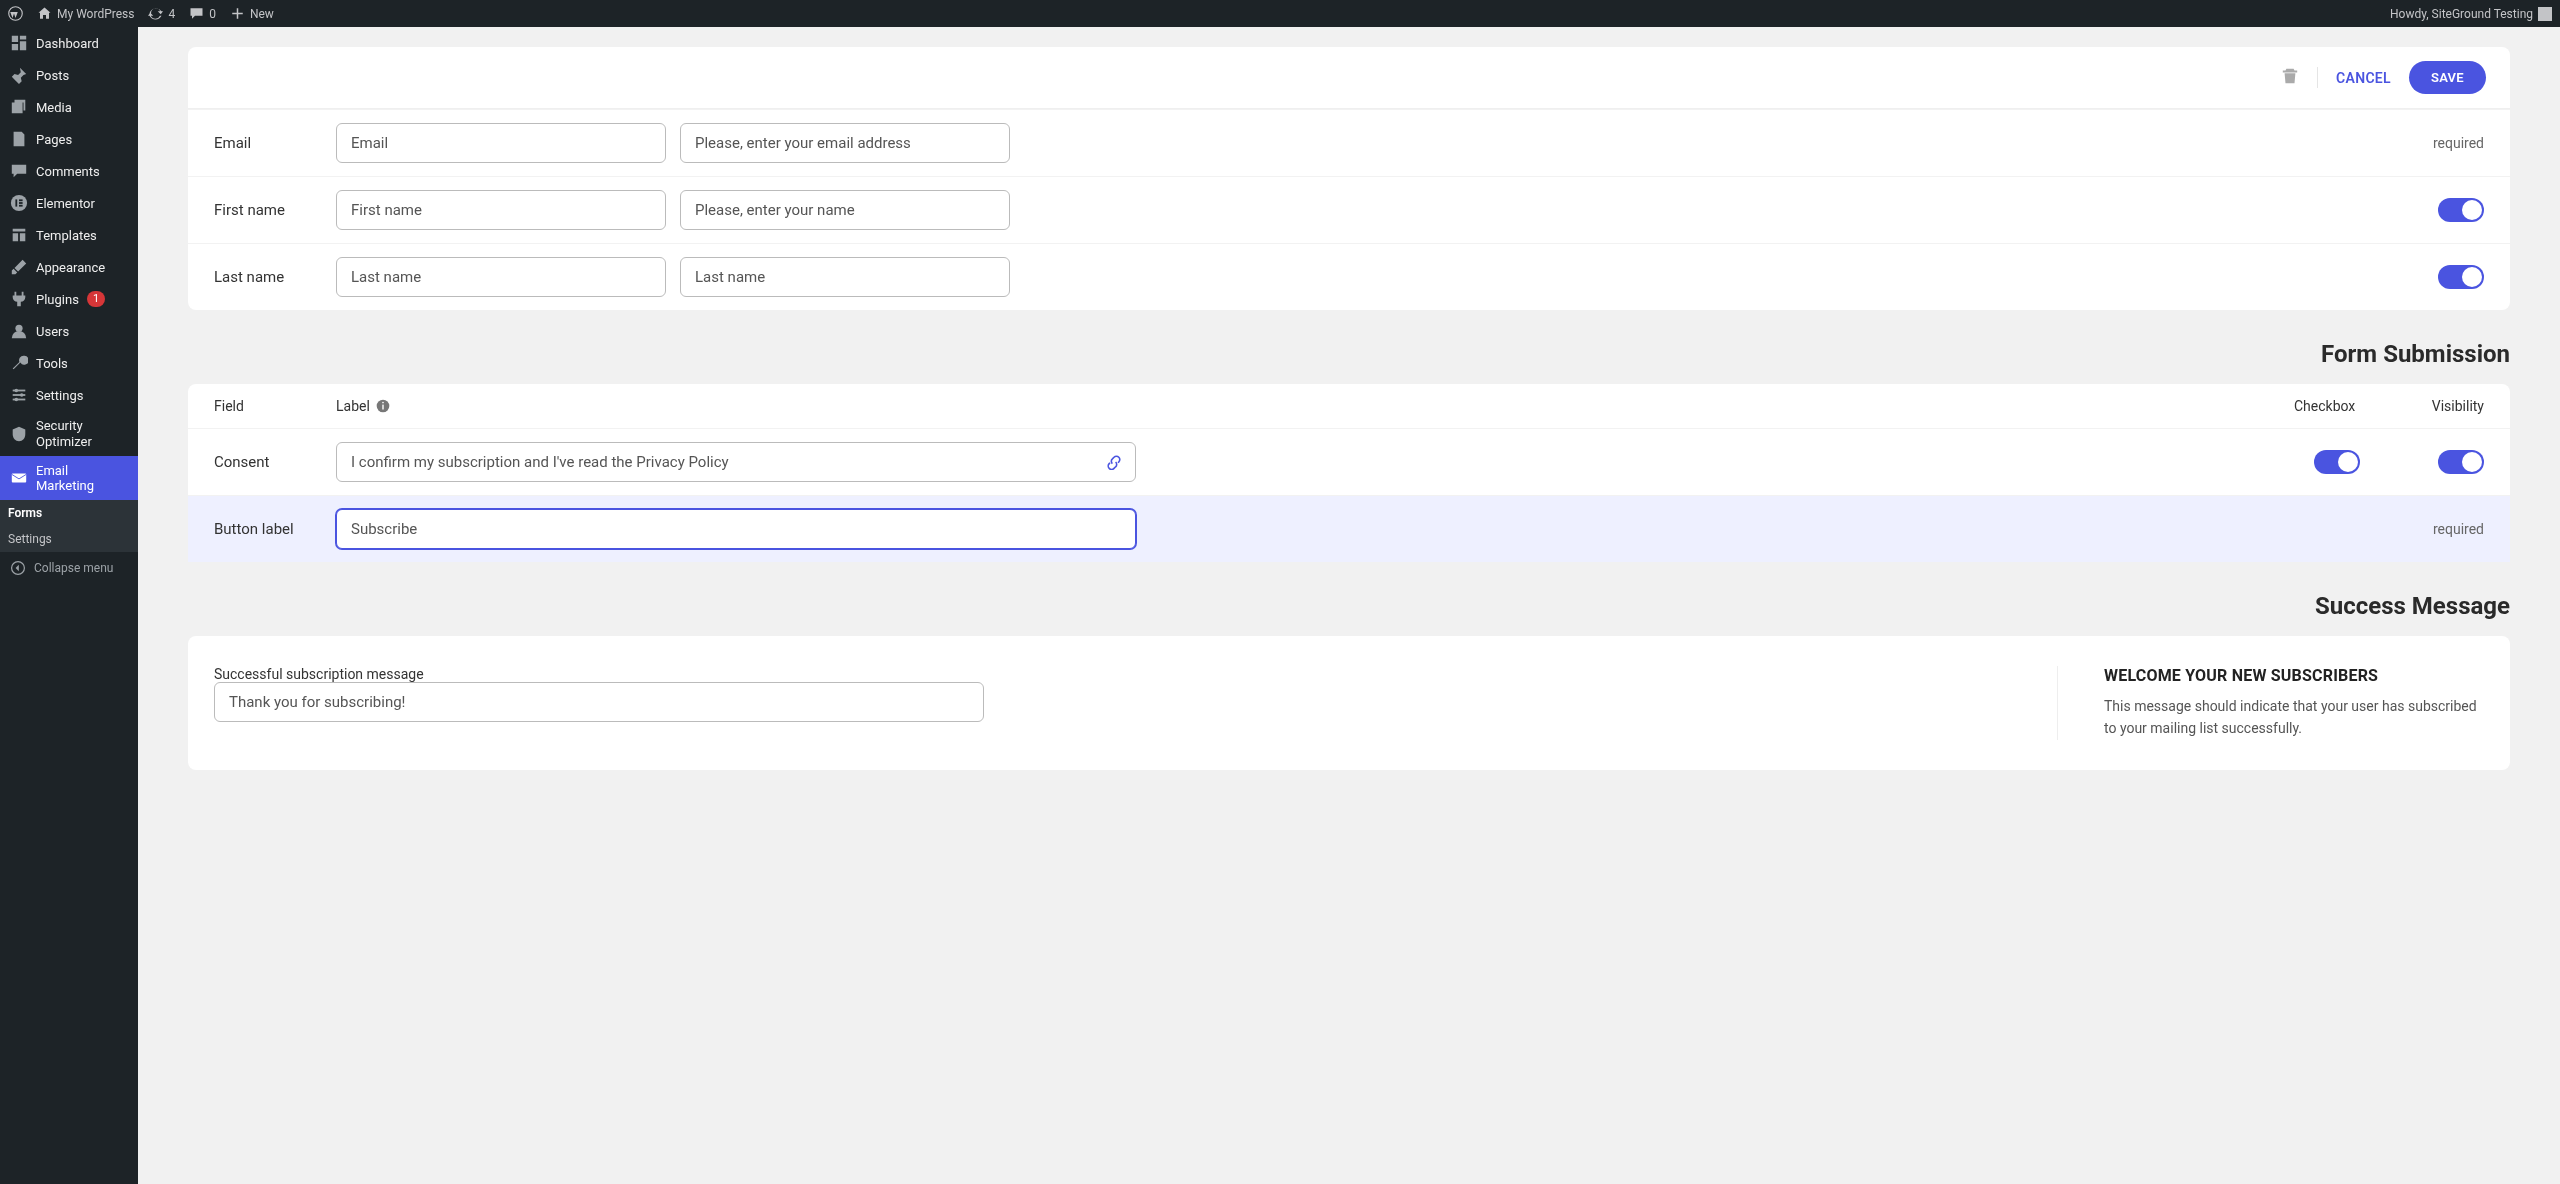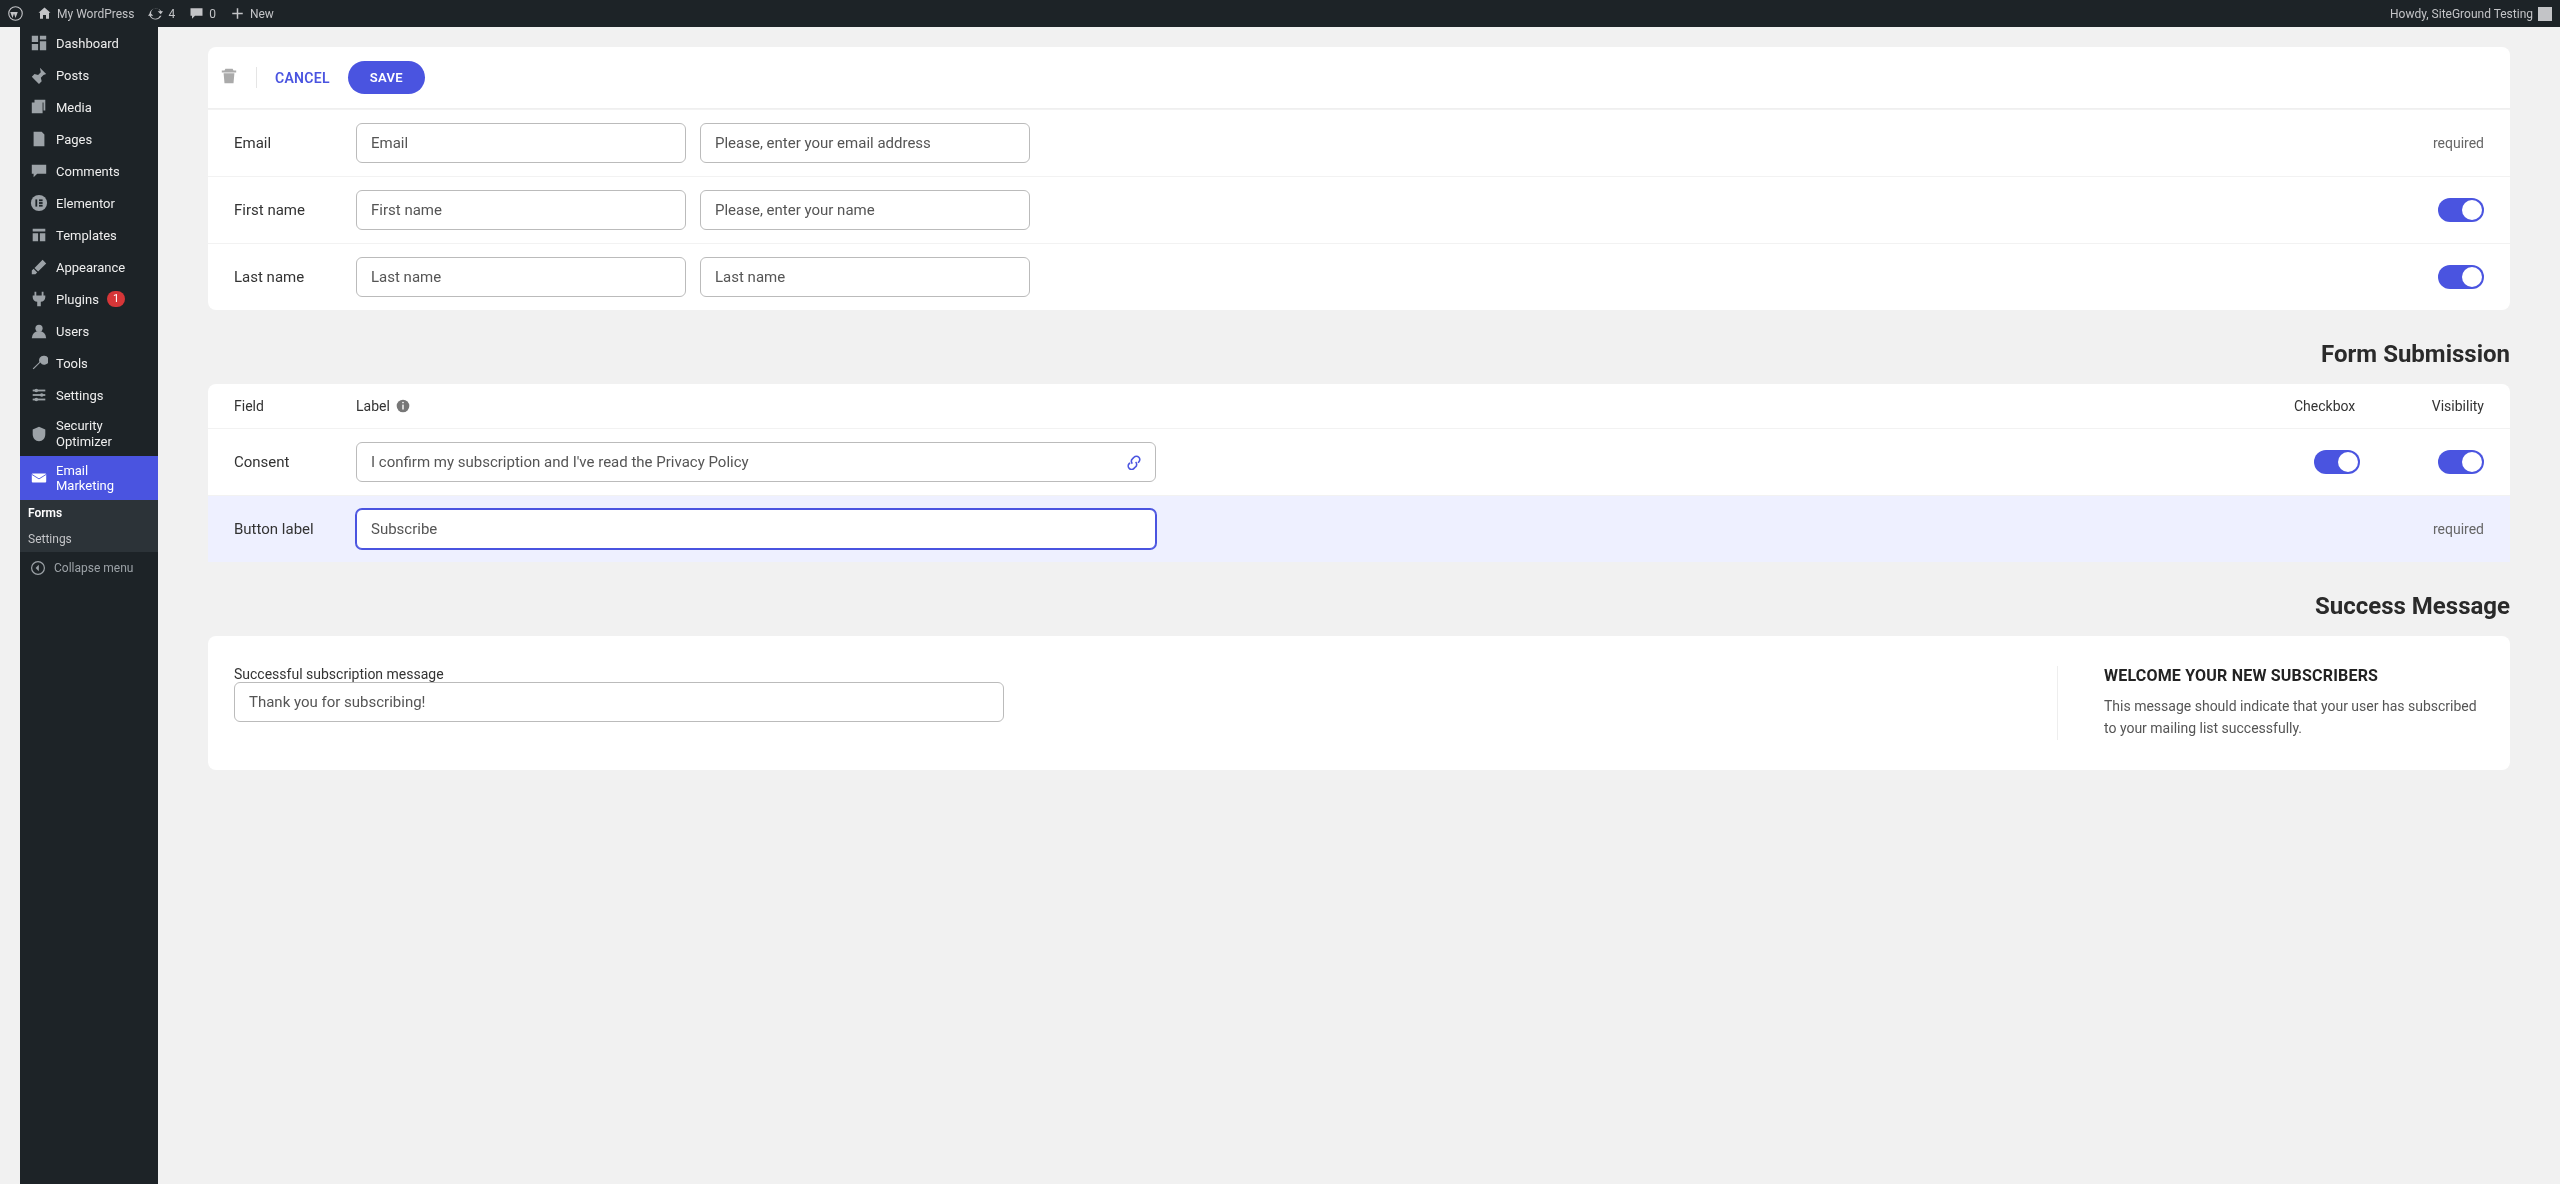--- a/index.html
+++ b/index.html
@@ -7,38 +7,38 @@
 
 
 .adminbar { background: #1d2327; color: #c3c4c7; height: 27px; display: flex; align-items: center; padding: 0 8px; font-size: 12px; justify-content: space-between; }
 .adminbar-left, .adminbar-right { display: flex; align-items: center; gap: 14px; }
 .adminbar-item { display: flex; align-items: center; gap: 5px; cursor: pointer; color: #c3c4c7; }
 .adminbar svg { width: 15px; height: 15px; fill: #c3c4c7; }
 .avatar-square { width: 14px; height: 14px; background: #c3c4c7; }
 
 
 .layout { display: flex; min-height: calc(100vh - 27px); }
-.sidebar { width: 138px; background: #1d2327; color: #c3c4c7; font-size: 13px; margin-left: 20px; }
+.sidebar { width: 138px; background: #1d2327; color: #c3c4c7; font-size: 13px; }
 .menu-item { display: flex; align-items: center; gap: 8px; padding: 7px 10px; cursor: pointer; color: #eee; }
 .menu-item.active { background: #4a54e0; color: #fff; position: relative; }
 .menu-item.active::after { content: ""; position: absolute; right: -8px; top: 50%; transform: translateY(-50%); border: 8px solid transparent; border-right-color: #f1f1f1; }
 .menu-item svg { width: 18px; height: 18px; fill: #9ca2a7; flex-shrink: 0; }
 .menu-item.active svg { fill: #fff; }
 .menu-badge { background: #d63638; color: #fff; border-radius: 9px; padding: 0 6px; font-size: 11px; line-height: 16px; }
 .submenu { background: #2c3338; }
 .submenu-item { padding: 6px 8px; cursor: pointer; color: #c3c4c7; font-size: 12px; }
 .submenu-item.active { color: #fff; font-weight: 600; }
 .collapse-item { display: flex; align-items: center; gap: 8px; padding: 8px 10px; cursor: pointer; color: #9ca2a7; font-size: 12px; }
 
 
 .main { flex: 1; padding: 20px 50px; }
 
 
 .card { background: #fff; border-radius: 8px; margin-bottom: 30px; }
-.card-actions { display: flex; align-items: center; gap: 18px; padding: 14px 12px; border-bottom: 1px solid #efefef; }
+.card-actions { display: flex; justify-content: flex-end; align-items: center; gap: 18px; padding: 14px 24px; border-bottom: 1px solid #efefef; }
 .trash-btn { background: none; border: none; cursor: pointer; color: #aaa; padding-right: 18px; border-right: 1px solid #e5e5e5; }
 .trash-btn svg { width: 18px; height: 18px; fill: currentColor; }
 .cancel-btn { background: none; border: none; color: #4a54e0; font-weight: 600; font-size: 14px; cursor: pointer; letter-spacing: 0.3px; }
 .save-btn { background: #4a54e0; color: #fff; border: none; border-radius: 22px; padding: 9px 22px; font-weight: 600; font-size: 13px; cursor: pointer; letter-spacing: 0.3px; }
 
 .form-row { display: flex; align-items: center; padding: 13px 26px; gap: 14px; border-top: 1px solid #f2f2f2; }
 .form-row:first-of-type { border-top: none; }
 .row-label { width: 108px; font-size: 15px; color: #333; }
 .text-input { flex: 1; max-width: 330px; border: 1px solid #bbb; border-radius: 6px; padding: 10px 14px; font-size: 15px; color: #555; }
 .text-input.focused { border-color: #4a54e0; box-shadow: 0 0 0 1px #4a54e0; }

